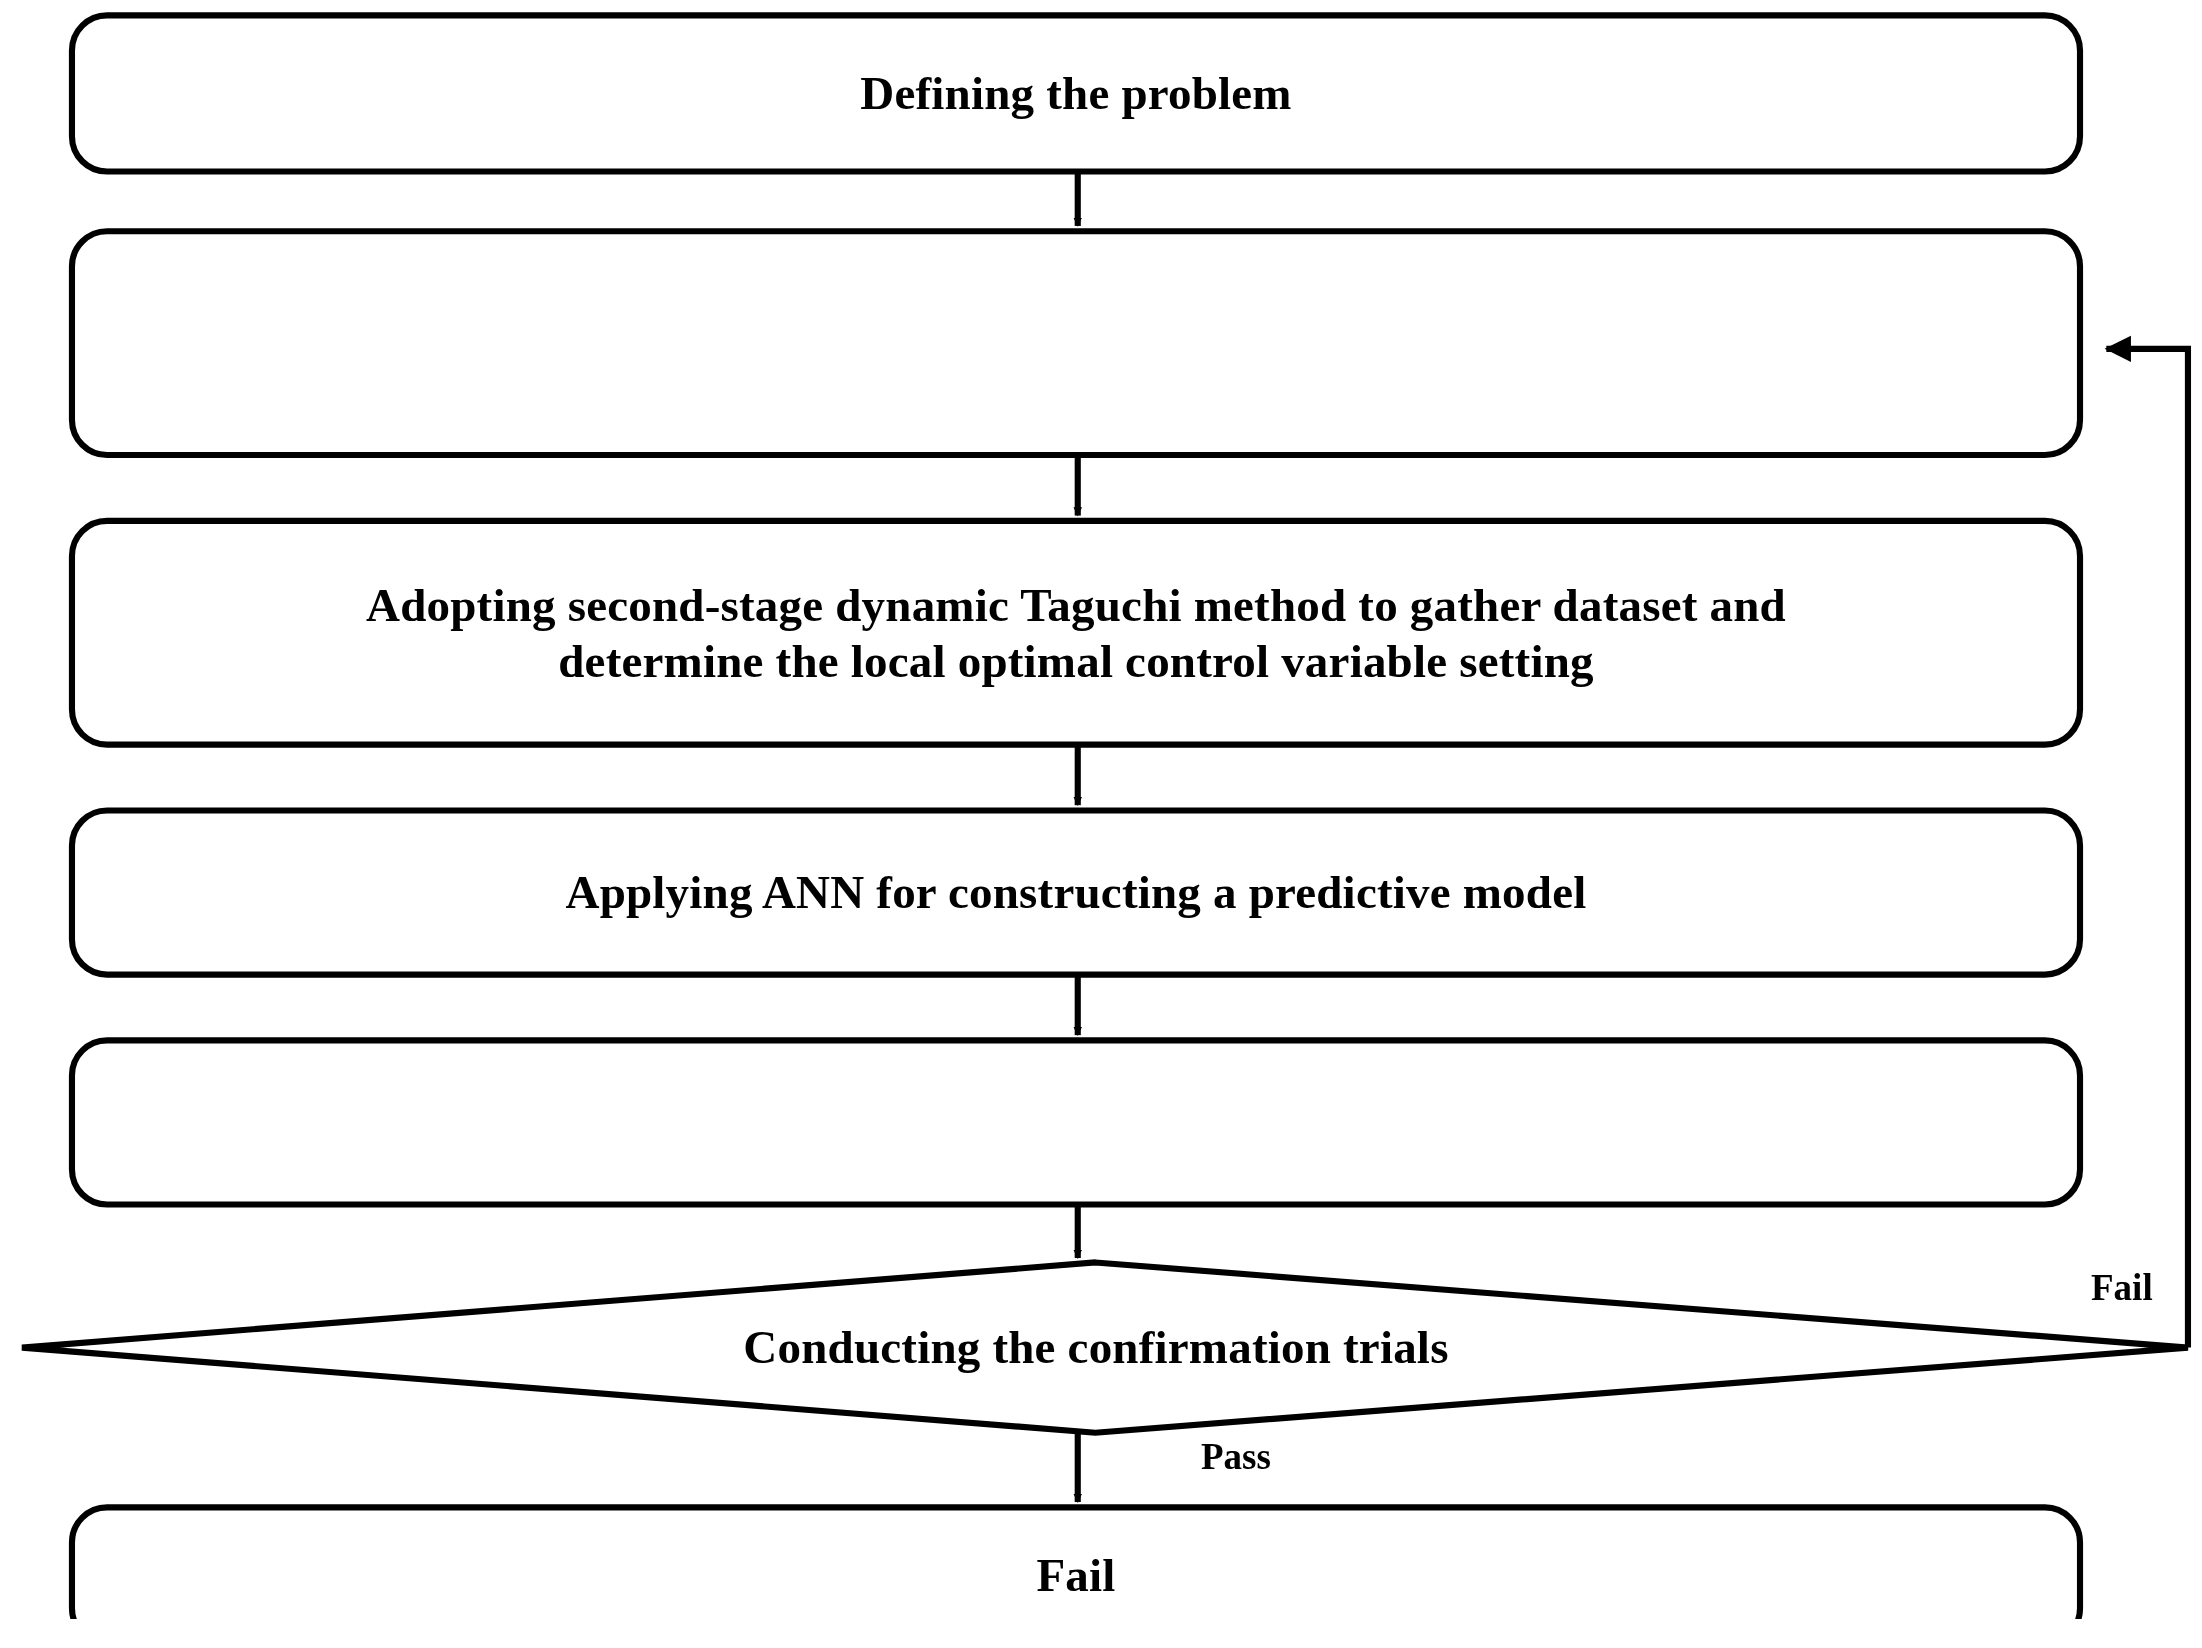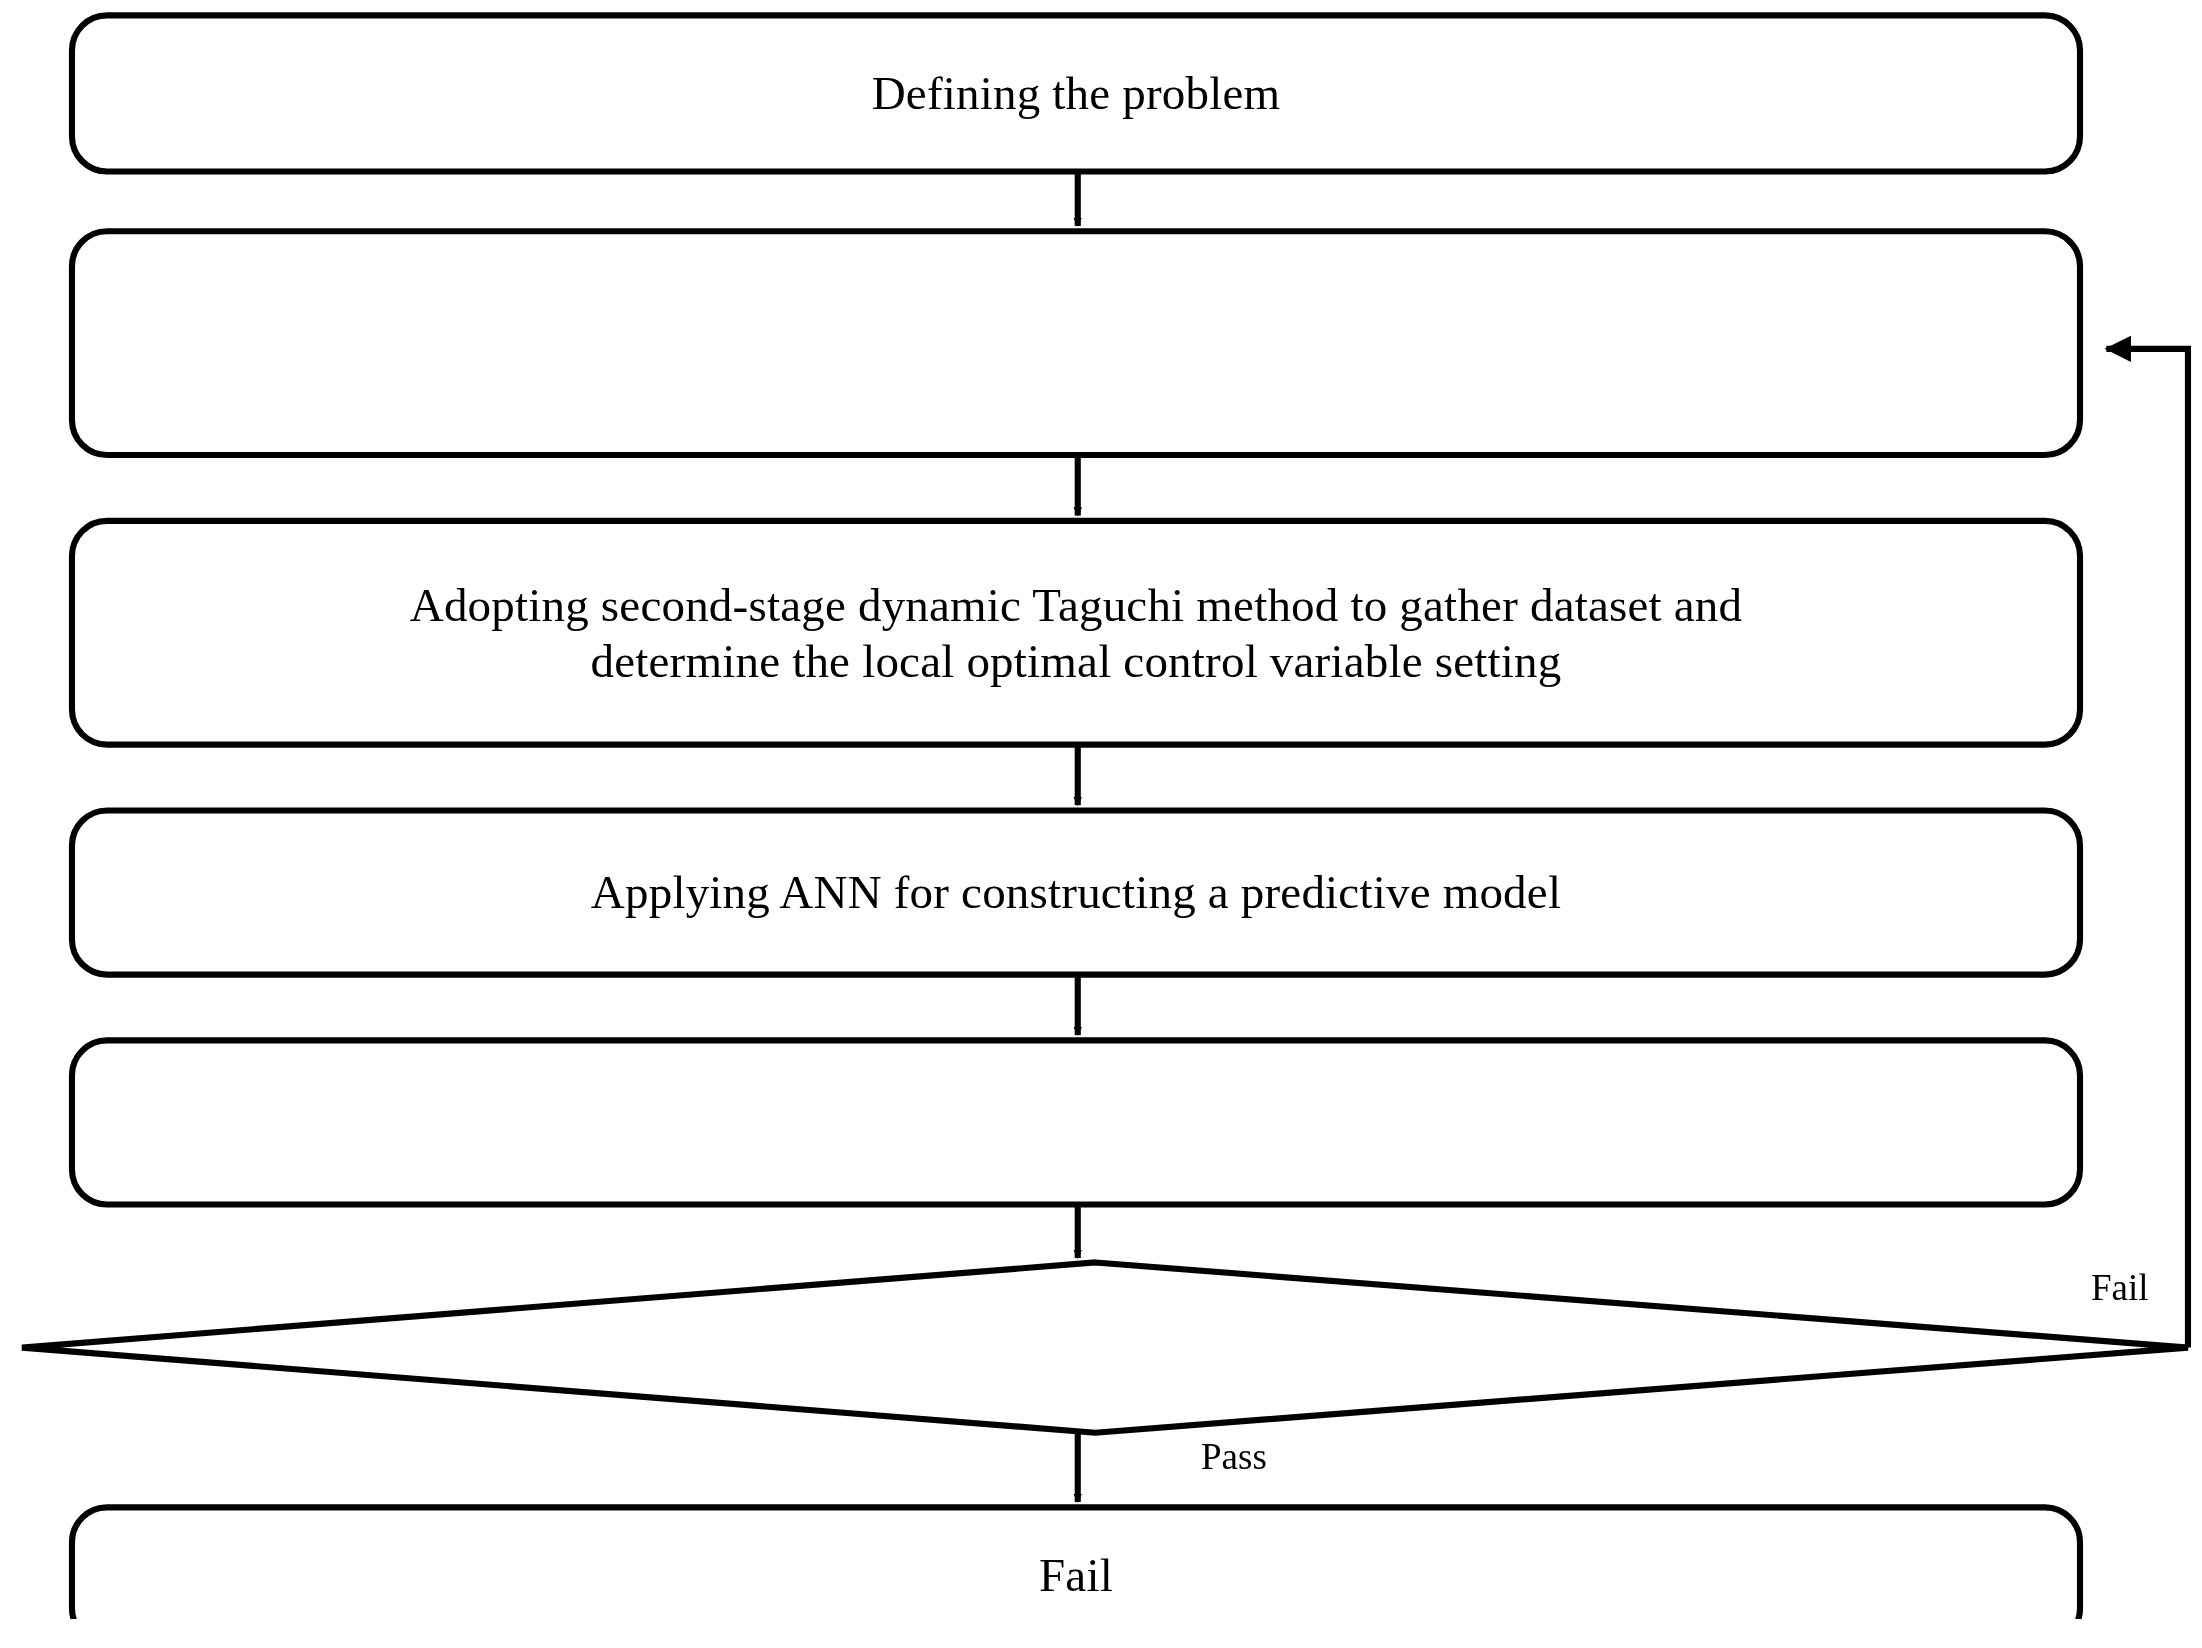--- a/index.html
+++ b/index.html
@@ -7,20 +7,21 @@
     padding: 0;
     background: #ffffff;
   }
   #canvas {
     position: relative;
     width: 2202px;
     height: 1619px;
     background: #ffffff;
     overflow: hidden;
     font-family: "Liberation Serif", "DejaVu Serif", serif;
+    font-weight: bold;
   }
   svg#flow-svg {
     position: absolute;
     left: 0;
     top: 0;
     width: 2202px;
     height: 1649px;
   }
   .node-label {
     position: absolute;
@@ -92,20 +93,21 @@
 
   <div class="node-label" style="left:98px; top:15px; width:1956px; height:156px;">Defining the problem</div>
 
 
   <div class="node-label" style="left:98px; top:521px; width:1956px; height:224px;">Adopting second-stage dynamic Taguchi method to gather dataset and
 determine the local optimal control variable setting</div>
 
   <div class="node-label" style="left:98px; top:810px; width:1956px; height:164px;">Applying ANN for constructing a predictive model</div>
 
 
+  <div class="node-label" style="left:376px; top:1299px; width:1440px; height:97px;">Conducting the confirmation trials</div>
 
   <div class="node-label" style="left:98px; top:1507px; width:1956px; height:136px;">Fail</div>
 
   <div class="edge-label" style="left:2091px; top:1269px;">Fail</div>
 
   <div class="edge-label" style="left:1201px; top:1438px;">Pass</div>
 
 </div>
 
 

